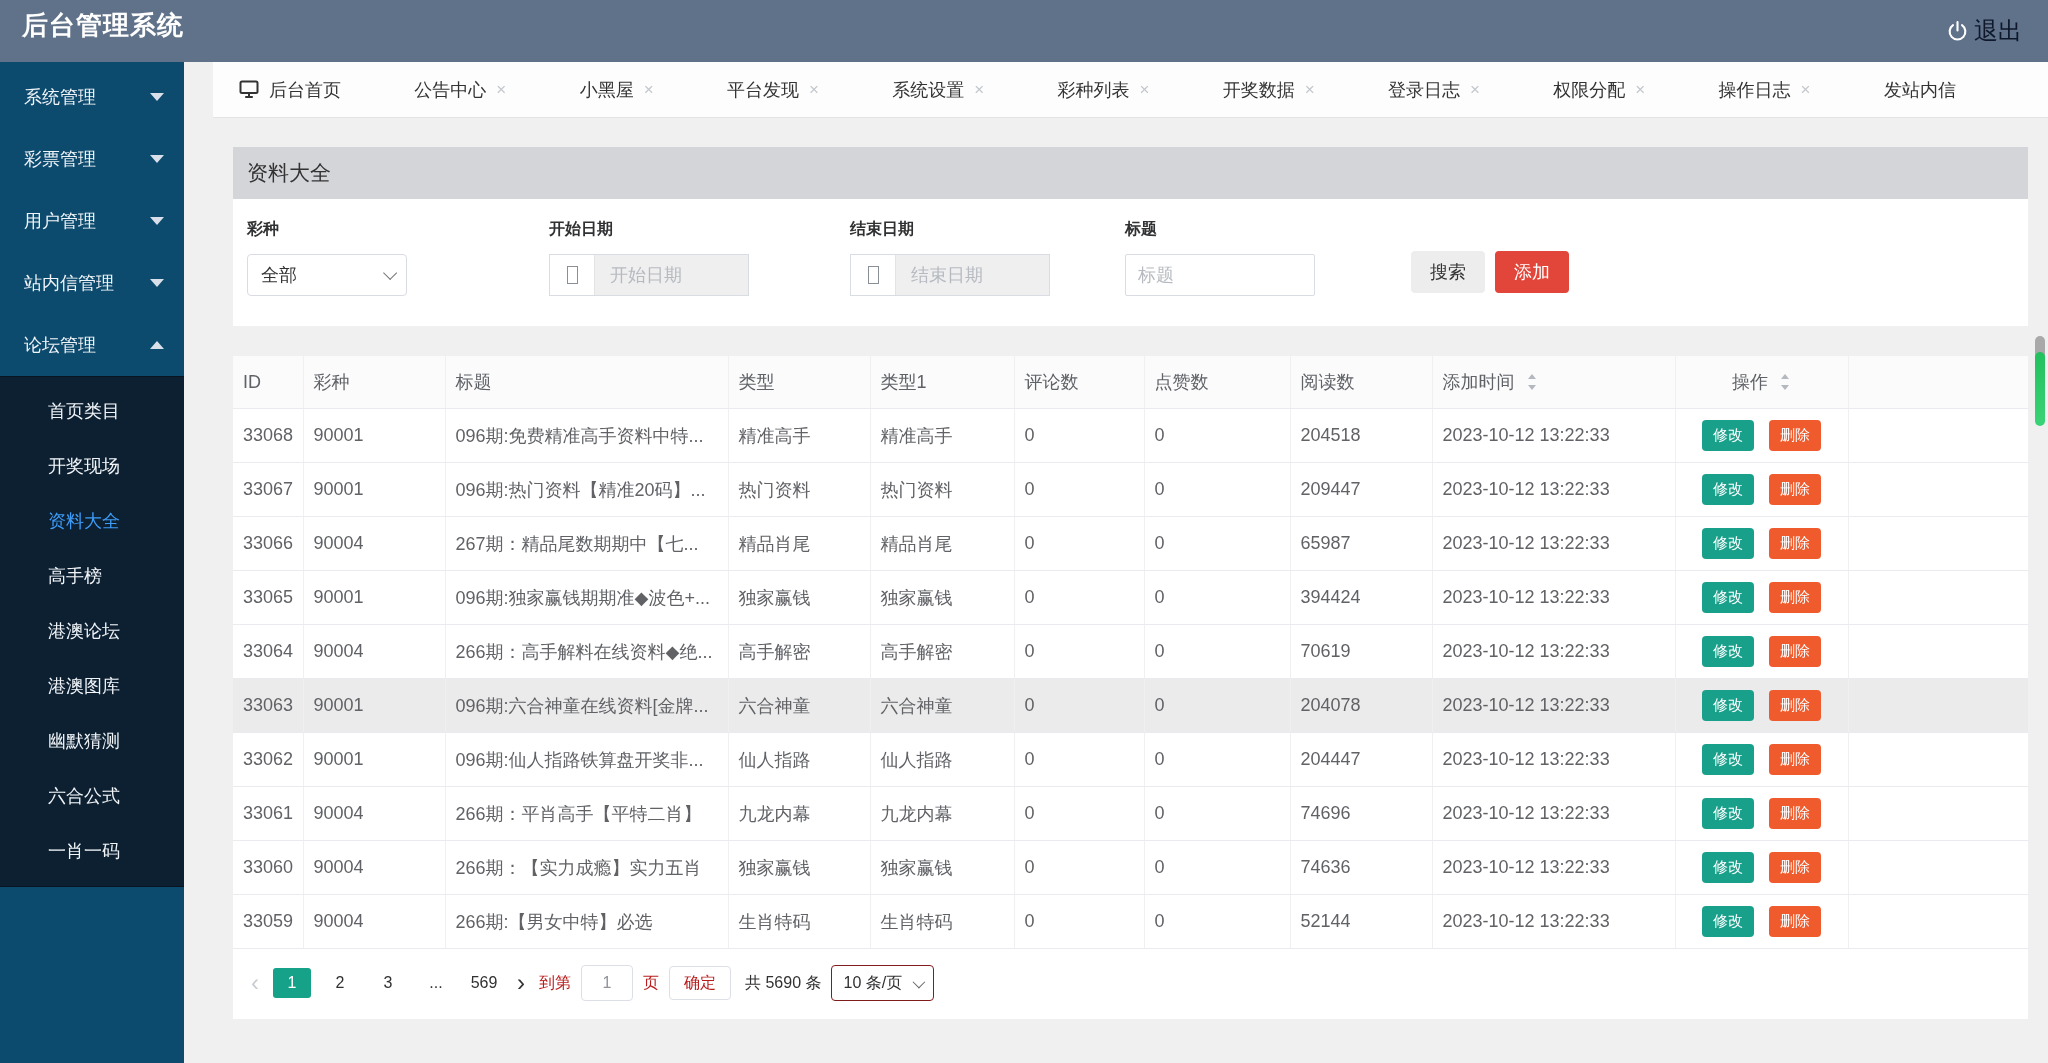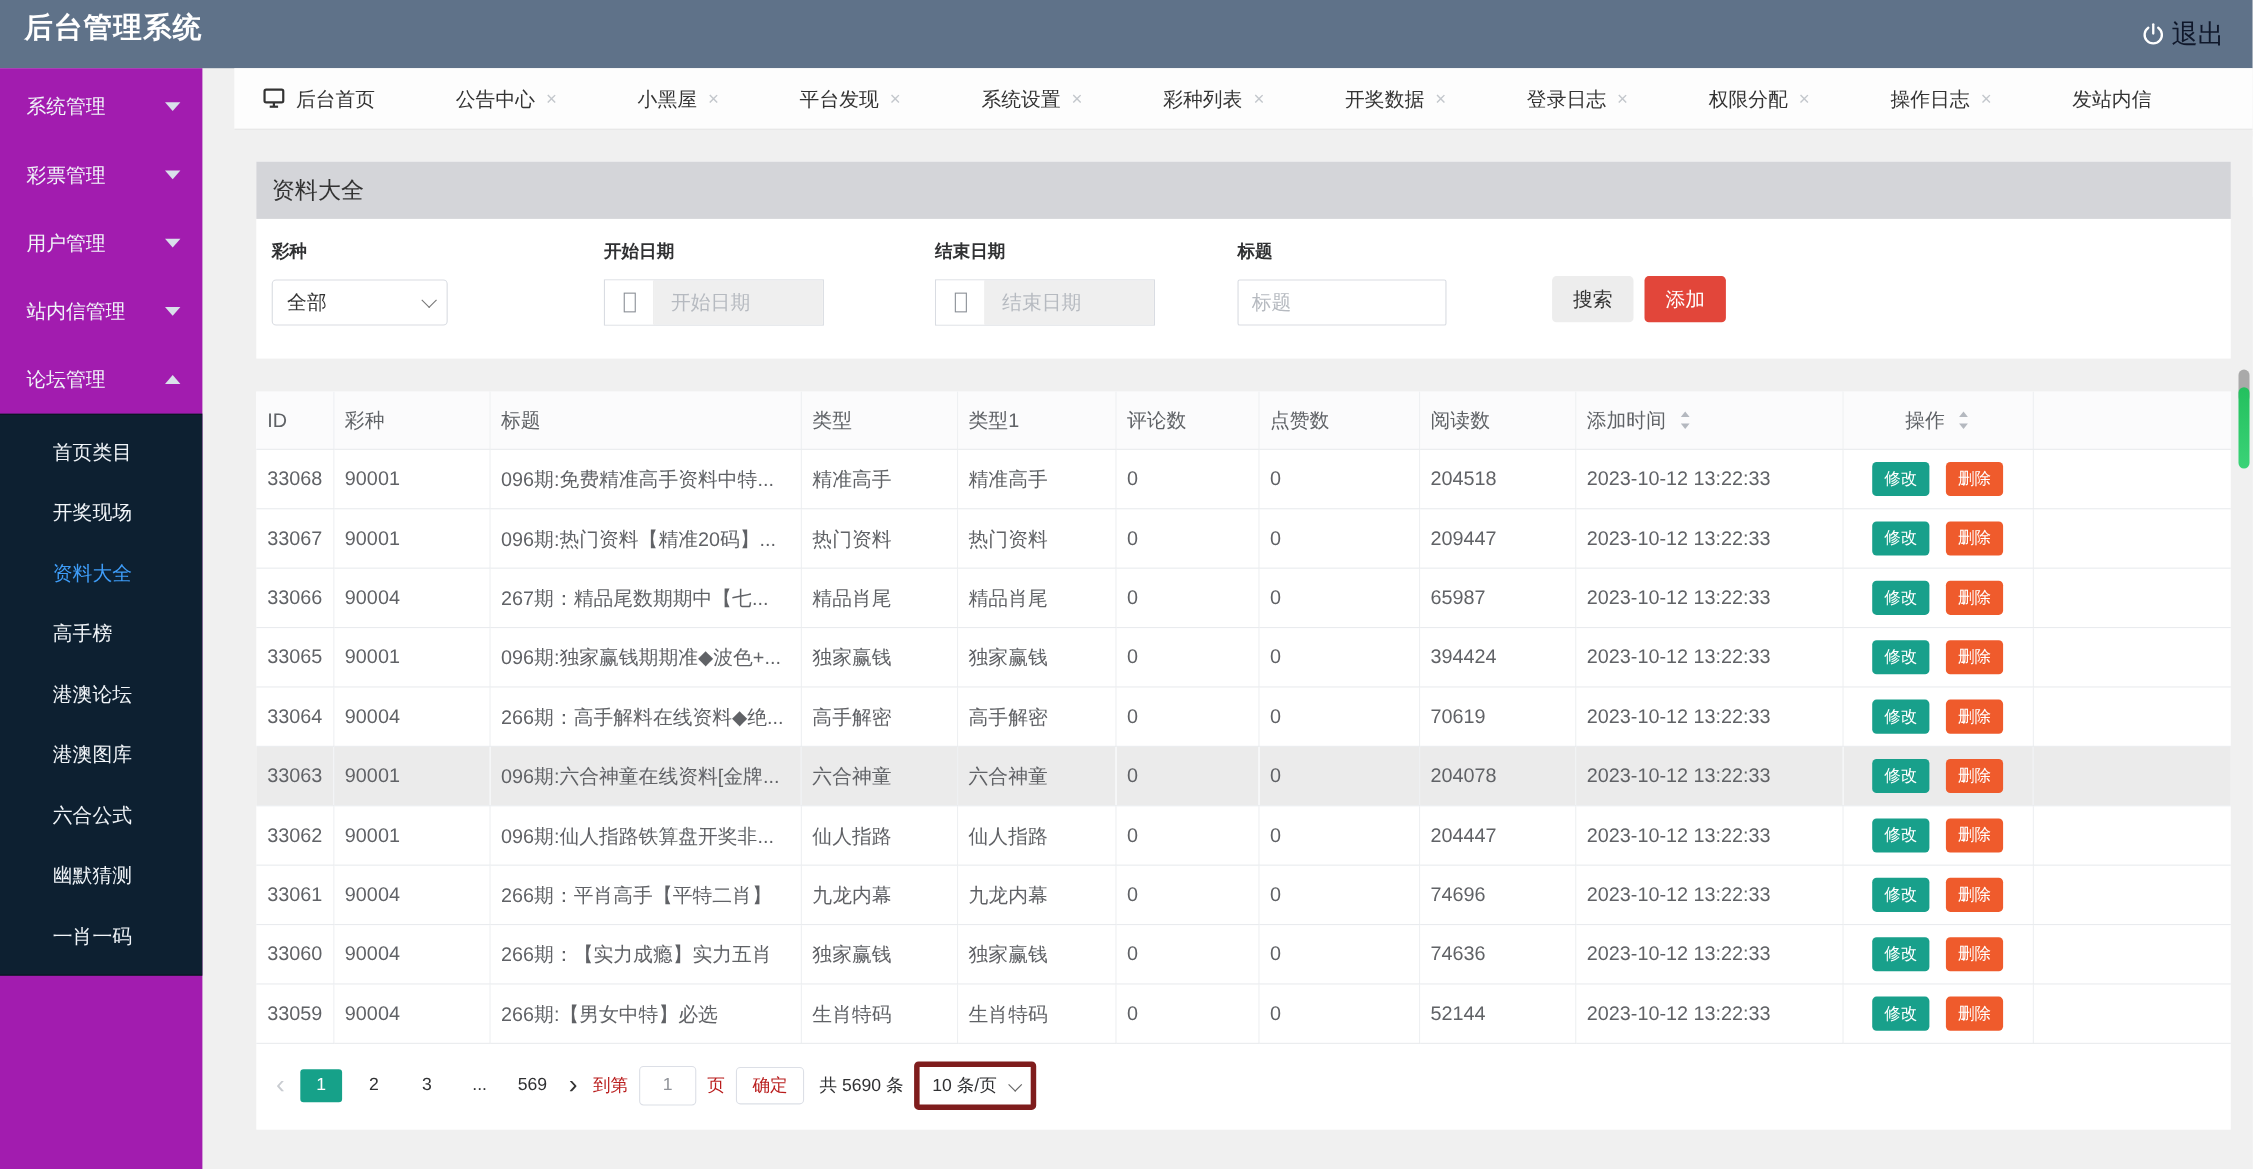--- a/index.html
+++ b/index.html
@@ -6,21 +6,21 @@
   body{width:2048px;height:1063px;font-family:"Liberation Sans","DejaVu Sans",sans-serif;}
   .app{position:relative;width:2048px;height:1063px;overflow:hidden;background:#f0f0f0;}
 
   
   .topbar{position:absolute;top:0;left:0;right:0;height:62px;background:#5f7289;box-sizing:border-box;
           display:flex;align-items:center;justify-content:space-between;padding:0 26px 0 22px;}
   .topbar-title{color:#fff;font-size:26px;font-weight:bold;letter-spacing:1px;align-self:flex-start;margin-top:8px;}
   .logout{display:flex;align-items:center;gap:5px;color:#0f172a;font-size:24px;cursor:pointer;}
 
   
-  .sidebar{position:absolute;top:62px;left:0;bottom:0;width:184px;background:#a21caf;box-sizing:border-box;padding-top:4px;}
+  .sidebar{position:absolute;top:62px;left:0;bottom:0;width:184px;background:#0c4a6e;box-sizing:border-box;padding-top:4px;}
   .side-item{height:62px;display:flex;align-items:center;justify-content:space-between;
              padding:0 20px 0 24px;color:#f1f5f9;font-size:18px;cursor:pointer;}
   .caret{width:0;height:0;border-left:7px solid transparent;border-right:7px solid transparent;
          border-top:8px solid #d9e0ea;}
   .caret.caret-up{border-top:none;border-bottom:8px solid #d9e0ea;}
   .submenu{background:#0d2031;padding:8px 0;box-shadow:inset 0 1px 0 rgba(0,0,0,.35),inset 0 -1px 0 rgba(0,0,0,.35);}
   .sub-item{height:55px;line-height:55px;padding-left:48px;color:#f1f5f9;font-size:18px;cursor:pointer;}
   .sub-item.active{color:#3e9cf7;}
 
   
@@ -84,21 +84,21 @@
   .pg-prev{color:#c9ccd1;}
   .pg-next{color:#333;}
   .pg{min-width:30px;height:30px;line-height:30px;text-align:center;border-radius:3px;padding:0 4px;cursor:pointer;}
   .pg.active{background:#16a189;color:#fff;}
   .goto-label,.goto-unit,.confirm{color:#b91c1c;}
   .goto-input{width:46px;height:32px;border:1px solid #dcdfe6;border-radius:4px;text-align:center;
               font-size:16px;color:#909399;outline:none;}
   .confirm{height:34px;padding:0 14px;background:#fff;border:1px solid #dcdfe6;border-radius:4px;font-size:16px;cursor:pointer;
            font-family:"Liberation Sans","DejaVu Sans",sans-serif;}
   .total{margin-left:4px;}
-  .pagesize{height:34px;border:5px solid #7f1d1d;border-radius:4px;display:flex;align-items:center;gap:11px;
+  .pagesize{height:34px;border:1px solid #7f1d1d;border-radius:4px;display:flex;align-items:center;gap:11px;
             padding:0 11px;cursor:pointer;}
   .ps-caret{width:8px;height:8px;border-right:1.5px solid #666;border-bottom:1.5px solid #666;
             transform:rotate(45deg) translateY(-2px);}
 
   
   .scroll-gray{position:absolute;right:3px;top:336px;width:10px;height:30px;background:#a9a9a9;border-radius:5px;}
   .scroll-green{position:absolute;right:3px;top:352px;width:10px;height:74px;border-radius:5px;
                 background:linear-gradient(#23c05e,#3ad377);}
 </style>
 </head>
@@ -166,25 +166,25 @@
 
         <div class="sub-item">
           <span>港澳论坛</span>
         </div>
 
         <div class="sub-item">
           <span>港澳图库</span>
         </div>
 
         <div class="sub-item">
+          <span>幽默猜测</span>
+        </div>
+
+        <div class="sub-item">
           <span>六合公式</span>
-        </div>
-
-        <div class="sub-item">
-          <span>幽默猜测</span>
         </div>
 
         <div class="sub-item">
           <span>一肖一码</span>
         </div>
 
     </div>
   </aside>
 
   <div class="main">

